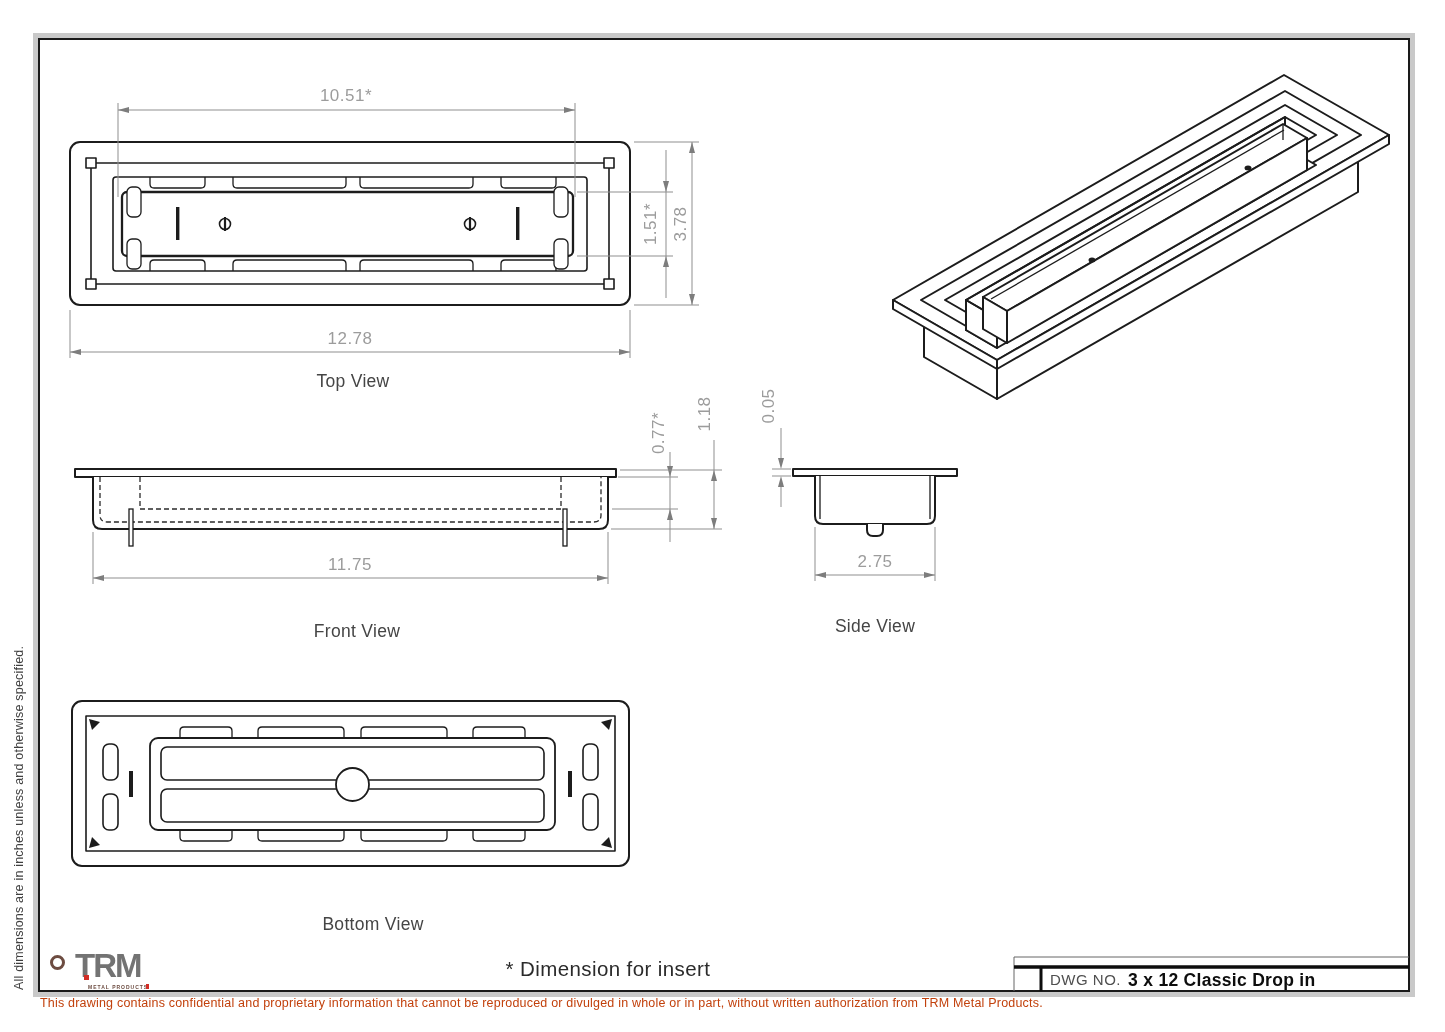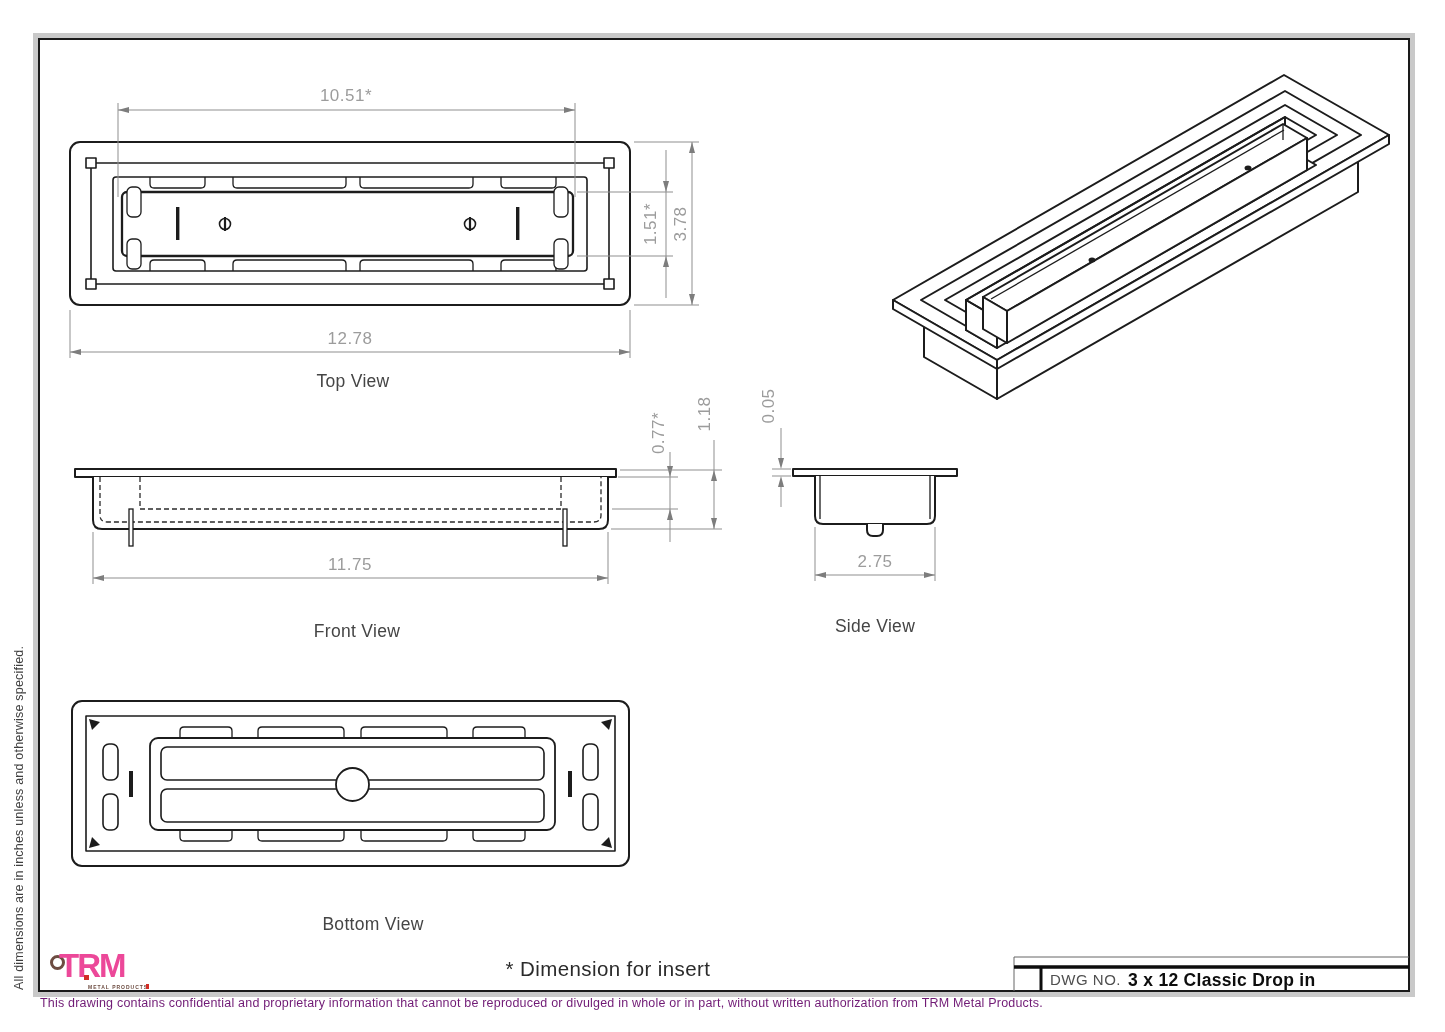--- a/index.html
+++ b/index.html
@@ -20,24 +20,24 @@
   .dt{fill:#9c9c9c;font-size:17px;letter-spacing:.5px;}
   .lbl{fill:#454545;font-size:17.5px;letter-spacing:.3px;}
   .note{fill:#2b2b2b;font-size:20.5px;letter-spacing:.4px;}
   .tb-label{fill:#4f4f4f;font-size:15px;letter-spacing:.5px;}
   .tb-value{fill:#0d0d0d;font-size:17.5px;font-weight:bold;letter-spacing:.3px;}
   .iso{stroke:#1c1c1c;stroke-width:2;stroke-linejoin:round;}
   .sidenote{position:absolute;left:12px;top:634px;height:356px;
        writing-mode:vertical-rl;transform:rotate(180deg);
        font-size:12.5px;color:#3f3f3f;letter-spacing:.2px;}
   .footer{position:absolute;left:40px;top:996px;width:1340px;
-       font-size:12.5px;color:#701a75;letter-spacing:.2px;}
+       font-size:12.5px;color:#c2410c;letter-spacing:.2px;}
   .logo{position:absolute;left:50px;top:948px;width:110px;height:44px;}
   .logo-ring{position:absolute;left:0;top:7px;width:9px;height:9px;border:3px solid #6d4c41;border-radius:50%;}
-  .logo-text{position:absolute;left:9px;top:0;font-size:33px;font-weight:800;color:#ec4899;
+  .logo-text{position:absolute;left:25px;top:0;font-size:33px;font-weight:800;color:#737373;
        letter-spacing:-2px;line-height:36px;text-align:right;}
   .logo-red{position:absolute;left:34px;top:27px;width:5px;height:5px;background:#d22d26;}
   .logo-sub{position:absolute;left:38px;top:36px;font-size:5px;font-weight:bold;
        letter-spacing:1px;color:#6d4c41;white-space:nowrap;}
   .logo-sub-red{position:absolute;left:96px;top:36px;width:3px;height:5px;background:#d22d26;}
 </style>
 </head>
 <body>
 
 <div class="sheet-border"></div>

